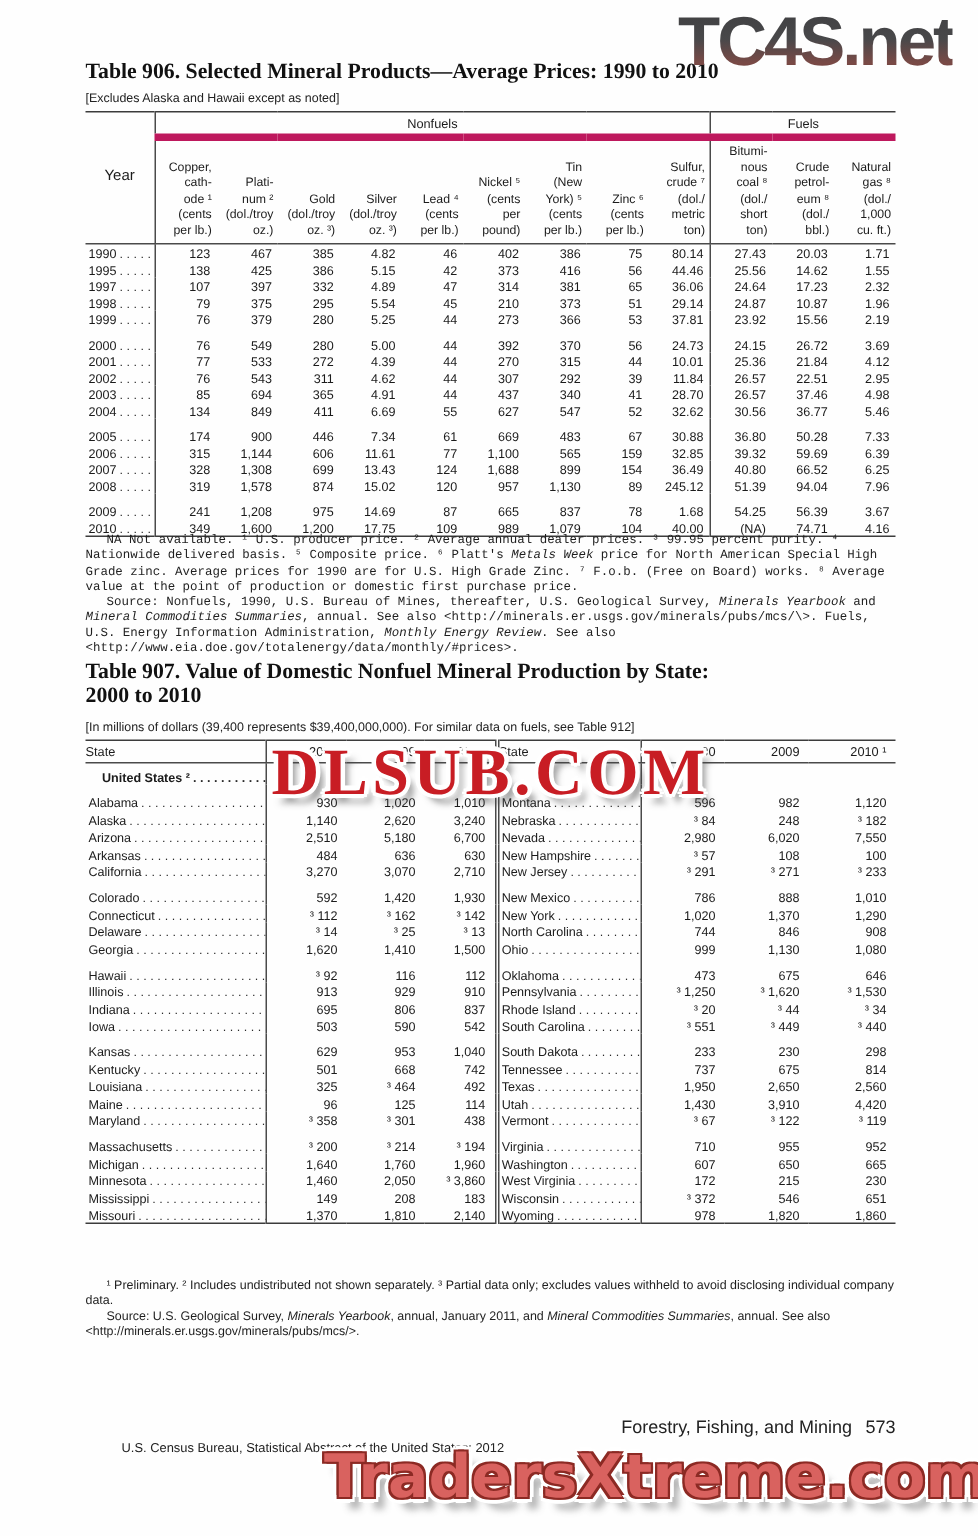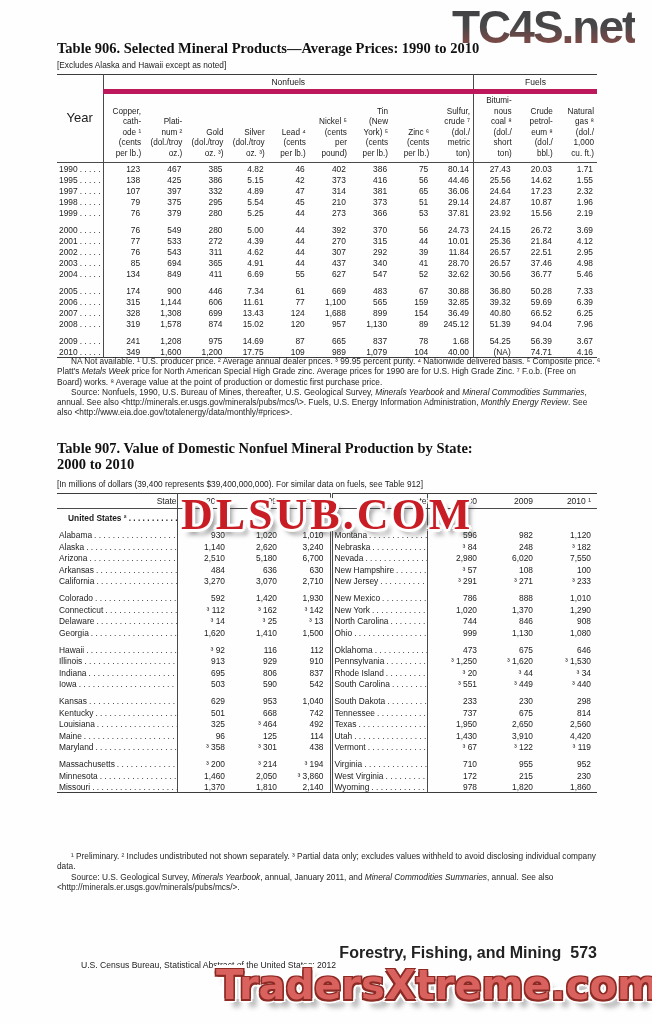--- a/index.html
+++ b/index.html
@@ -18,52 +18,52 @@
            font-size:8.4px;line-height:10px;color:#1b1b1b;}
   table.dt th,table.dt td{padding:0;font-weight:normal;}
   .rule-t{border-top:1.6px solid #3c3c3c;}
   .rule-b{border-bottom:1.6px solid #3c3c3c;}
   .vr{border-right:1px solid #4a4a4a;}
   .vdl{border-left:3px double #4a4a4a;}
 
   
   #t906 th.grp{font-size:8.5px;height:14px;text-align:center;vertical-align:middle;
                border-bottom:5px solid #be185d;}
-  #t906 th.yearhead{vertical-align:middle;text-align:center;font-size:13px;
+  #t906 th.yearhead{vertical-align:middle;text-align:center;font-size:10px;
                border-bottom:1px solid #4a4a4a;}
   #t906 th.colhead{white-space:pre-line;text-align:right;vertical-align:bottom;
                font-size:8.2px;line-height:10.6px;padding:2px 3px 2px 0;
                border-bottom:1px solid #4a4a4a;}
   #t906 td{height:11px;vertical-align:bottom;}
   #t906 td.num{text-align:right;padding-right:4px;}
   #t906 tr.gt td{padding-top:6px;}
 
   
   #t907 th{font-size:8.5px;height:14px;vertical-align:middle;border-bottom:1px solid #4a4a4a;}
-  #t907 th.sth{text-align:right;margin-top:18px;}
+  #t907 th.sth{text-align:left;margin-top:18px;}
   #t907 th.num{text-align:right;padding-right:6px;}
   #t907 td{height:11.4px;vertical-align:bottom;}
   #t907 td.num{text-align:right;padding-right:6px;}
   #t907 tr.gt td{padding-top:6px;}
   #t907 tr.usrow td{font-weight:bold;height:14px;}
   #t907 tr.usrow td.st .lbl{padding-left:11px;}
 
   
   .cw{display:flex;align-items:baseline;width:100%;}
   .lbl{white-space:nowrap;padding-left:2px;}
   .ldr{flex:1 1 auto;overflow:hidden;white-space:nowrap;height:10px;}
   .ldr::before{content:". . . . . . . . . . . . . . . . . . . . . . . . . . . . . .";
                padding-left:2px;color:#2a2a2a;}
 
   
   .fnote{font-size:8.3px;line-height:10.3px;color:#1e1e1e;width:545px;}
   .fnote p{margin:0;text-indent:14px;}
 
   
-  #footer-section{font-size:16px;color:#222;width:540px;text-align:right;font-weight:bold;}
+  #footer-section{font-size:12px;color:#222;width:540px;text-align:right;}
   #footer-section .pageno{margin-left:9px;}
   #footer-credit{font-size:8.6px;color:#222;}
 
   
   #w-tc4s{top:0px;left:452px;font-family:"Liberation Sans",sans-serif;font-weight:bold;
           font-size:46px;letter-spacing:-2px;
           background:linear-gradient(180deg,#3e3e40 0%,#48484a 48%,#7a4a46 78%,#5d2e2b 100%);
           -webkit-background-clip:text;background-clip:text;color:transparent;}
   #w-dlsub{top:489px;left:181px;font-family:"Liberation Serif","DejaVu Serif",serif;
           font-weight:bold;font-size:44px;letter-spacing:3px;color:#c81d24;
@@ -469,21 +469,21 @@
             <td class="num">104</td>
             <td class="num vr">40.00</td>
             <td class="num">(NA)</td>
             <td class="num">74.71</td>
             <td class="num">4.16</td>
           </tr>
         </tbody>
     </table>
   </div>
 
-  <div class="abs fnote" style="top:356px;left:57px;">
+  <div class="abs fnote" style="top:356px;left:57px;font-family:Liberation Mono, monospace;">
     <p><span>NA Not available. ¹ U.S. producer price. ² Average annual dealer prices. ³ 99.95 percent purity. ⁴ Nationwide delivered basis. ⁵ Composite price. ⁶ Platt's </span><span class="it">Metals Week</span><span> price for North American Special High Grade zinc. Average prices for 1990 are for U.S. High Grade Zinc. ⁷ F.o.b. (Free on Board) works. ⁸ Average value at the point of production or domestic first purchase price.</span></p>
     <p><span>Source: Nonfuels, 1990, U.S. Bureau of Mines, thereafter, U.S. Geological Survey, </span><span class="it">Minerals Yearbook</span><span> and </span><span class="it">Mineral Commodities Summaries</span><span>, annual. See also &lt;http://minerals.er.usgs.gov/minerals/pubs/mcs/\&gt;. Fuels, U.S. Energy Information Administration, </span><span class="it">Monthly Energy Review</span><span>. See also &lt;http://www.eia.doe.gov/totalenergy/data/monthly/#prices&gt;.</span></p>
   </div>
 
   <div class="abs tbl-title" style="top:440px;left:57px;width:560px;">Table 907. Value of Domestic Nonfuel Mineral Production by State:
 2000 to 2010</div>
   <div class="abs tbl-note" style="top:479px;left:57px;">[In millions of dollars (39,400 represents $39,400,000,000). For similar data on fuels, see Table 912]</div>
 
   <div class="abs" style="top:493px;left:57px;">
     <table class="dt rule-t rule-b" id="t907">
@@ -901,36 +901,76 @@
                 <span class="ldr"></span>
               </div>
             </td>
             <td class="num">710</td>
             <td class="num">955</td>
             <td class="num">952</td>
           </tr>
           <tr>
             <td class="st vr">
               <div class="cw">
+                <span class="lbl">Michigan</span>
+                <span class="ldr"></span>
+              </div>
+            </td>
+            <td class="num">1,640</td>
+            <td class="num">1,760</td>
+            <td class="num">1,960</td>
+            <td class="st vdl vr">
+              <div class="cw">
+                <span class="lbl">Washington</span>
+                <span class="ldr"></span>
+              </div>
+            </td>
+            <td class="num">607</td>
+            <td class="num">650</td>
+            <td class="num">665</td>
+          </tr>
+          <tr>
+            <td class="st vr">
+              <div class="cw">
                 <span class="lbl">Minnesota</span>
                 <span class="ldr"></span>
               </div>
             </td>
             <td class="num">1,460</td>
             <td class="num">2,050</td>
             <td class="num">³ 3,860</td>
             <td class="st vdl vr">
               <div class="cw">
                 <span class="lbl">West Virginia</span>
                 <span class="ldr"></span>
               </div>
             </td>
             <td class="num">172</td>
             <td class="num">215</td>
             <td class="num">230</td>
+          </tr>
+          <tr>
+            <td class="st vr">
+              <div class="cw">
+                <span class="lbl">Mississippi</span>
+                <span class="ldr"></span>
+              </div>
+            </td>
+            <td class="num">149</td>
+            <td class="num">208</td>
+            <td class="num">183</td>
+            <td class="st vdl vr">
+              <div class="cw">
+                <span class="lbl">Wisconsin</span>
+                <span class="ldr"></span>
+              </div>
+            </td>
+            <td class="num">³ 372</td>
+            <td class="num">546</td>
+            <td class="num">651</td>
           </tr>
           <tr>
             <td class="st vr">
               <div class="cw">
                 <span class="lbl">Missouri</span>
                 <span class="ldr"></span>
               </div>
             </td>
             <td class="num">1,370</td>
             <td class="num">1,810</td>

